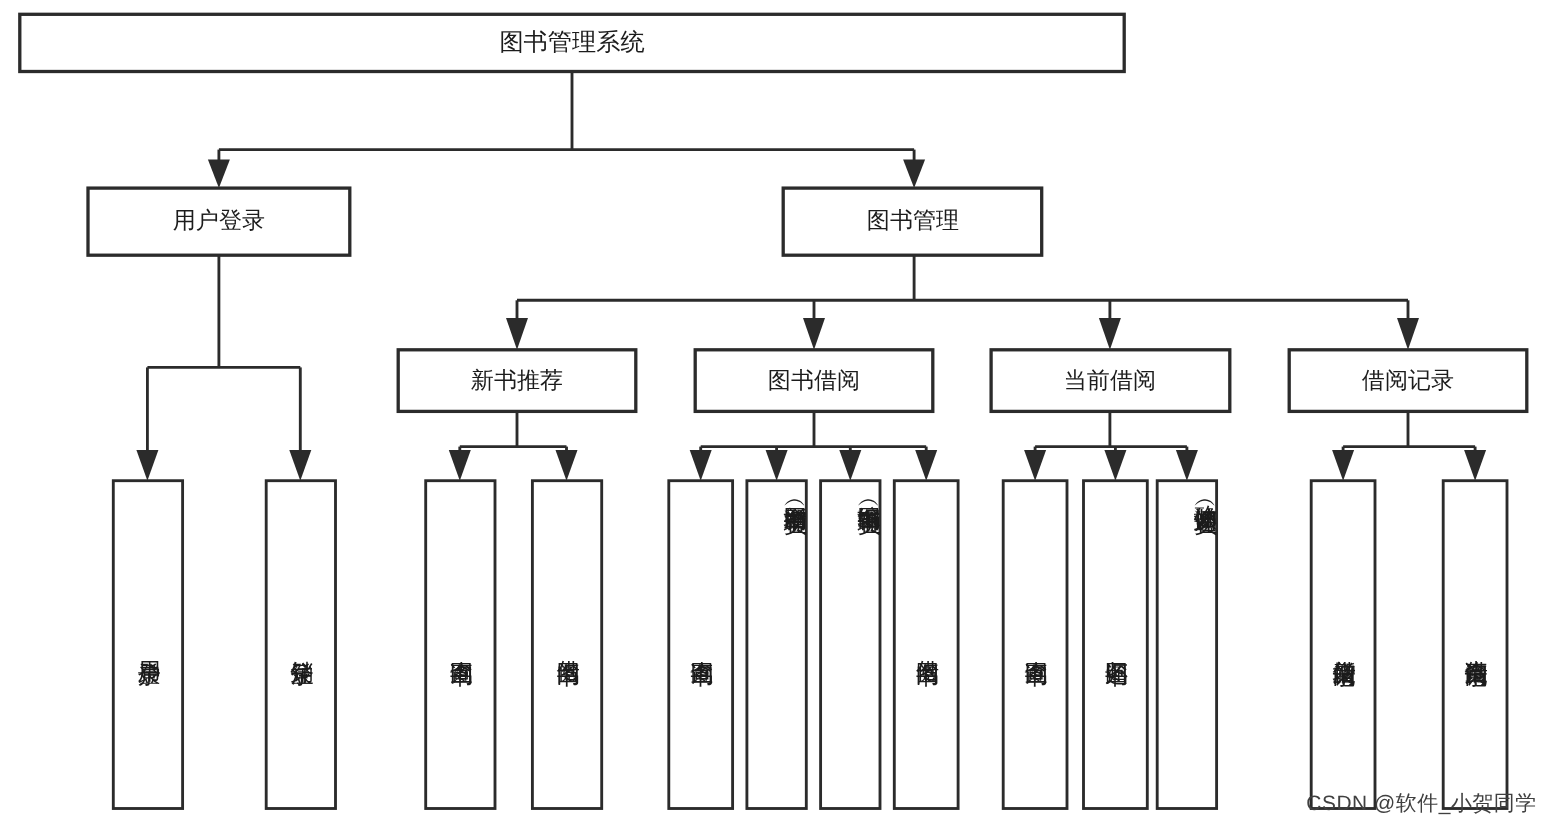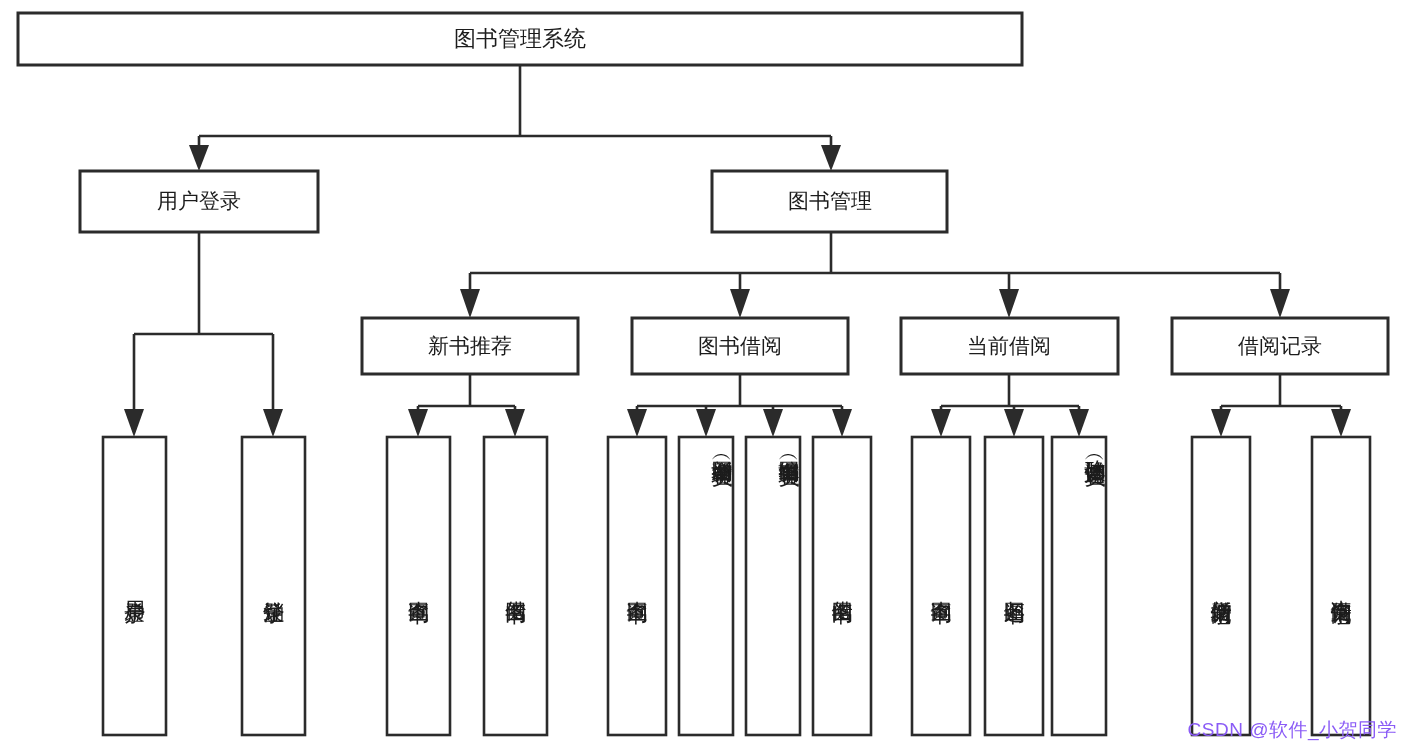--- a/index.html
+++ b/index.html
@@ -81,21 +81,21 @@
     display: flex;
     align-items: center;
     justify-content: center;
   }
   .watermark {
     position: absolute;
     right: 8px;
     bottom: 4px;
     font-family: "Liberation Sans", "DejaVu Sans", sans-serif;
     font-size: 19px;
-    color: #8b5cf6;
+    color: #404040;
     white-space: nowrap;
     letter-spacing: 0.5px;
   }
 </style>
 </head>
 <body>
 
 <div id="diagram-root">
 
   <svg id="tree-svg" viewBox="0 0 1405 747" xmlns="http://www.w3.org/2000/svg">

